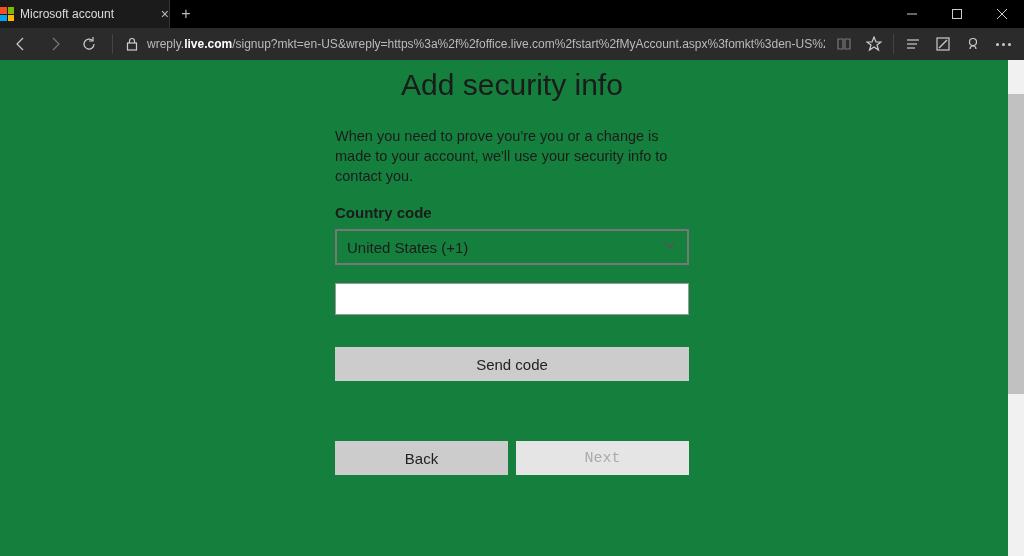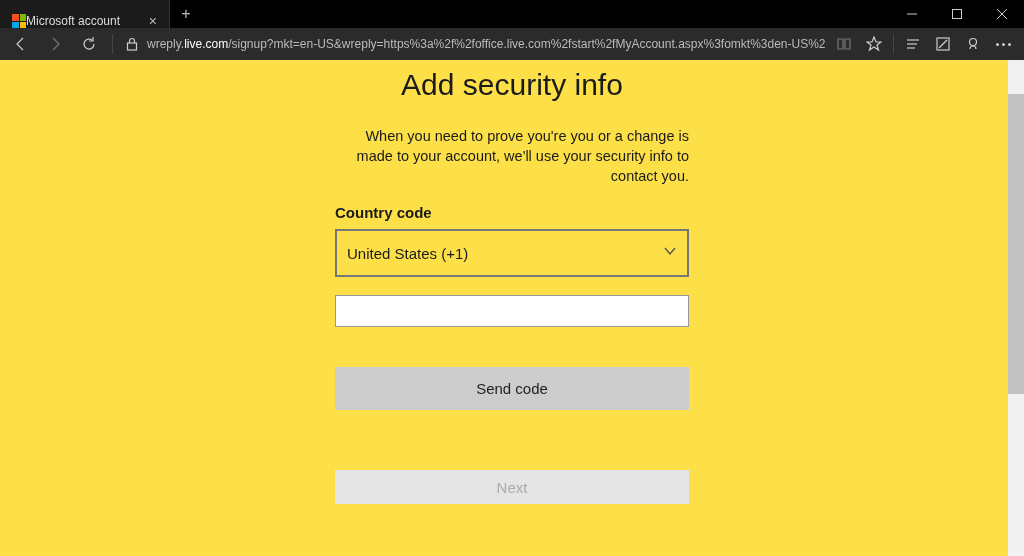--- a/index.html
+++ b/index.html
@@ -1,62 +1,62 @@
 <!DOCTYPE html>
 <html><head>
 <meta charset="utf-8">
 <style>
   * { margin: 0; padding: 0; box-sizing: border-box; }
   html, body { width: 1024px; height: 556px; overflow: hidden; font-family: "Segoe UI", Arial, sans-serif; background: #fff; }
   
   .titlebar { height: 28px; background: #000; display: flex; align-items: stretch; color: #fff; font-size: 12px; }
-  .tab { display: flex; align-items: flex-end; padding: 0 12px; background: #1b1b1b; min-width: 170px; border-right: 1px solid #333; }
+  .tab { display: flex; align-items: center; gap: 6px; padding: 0 0; background: #1b1b1b; min-width: 170px; border-right: 1px solid #333; }
   .ms-logo { width: 14px; height: 14px; display: grid; grid-template-columns: 1fr 1fr; grid-template-rows: 1fr 1fr; gap: 1px; }
   .ms-logo span:nth-child(1){background:#f25022;} .ms-logo span:nth-child(2){background:#7fba00;}
   .ms-logo span:nth-child(3){background:#00a4ef;} .ms-logo span:nth-child(4){background:#ffb900;}
   .tab-title { flex: 1; white-space: nowrap; overflow: hidden; text-overflow: ellipsis; color: #ddd; }
   .tab-close { color: #bbb; font-size: 14px; line-height: 1; cursor: pointer; }
   .newtab { width: 32px; display:flex; align-items:center; justify-content:center; color:#bbb; font-size:16px; cursor:pointer;}
   .titlebar-spacer { flex: 1; }
   .win-controls { display: flex; }
   .win-btn { width: 45px; display:flex; align-items:center; justify-content:center; color:#ccc; font-size:12px; cursor:pointer;}
   .win-btn svg { width: 10px; height: 10px; stroke: #ccc; stroke-width: 1; fill: none; }
 
   .toolbar { height: 32px; background: #2b2b2b; display: flex; align-items: center; color: #ccc; font-size: 12px; padding: 0 6px; gap: 4px; }
   .tool-btn { width: 30px; height: 32px; display:flex; align-items:center; justify-content:center; cursor:pointer; }
   .tool-btn svg { width: 16px; height: 16px; stroke: #ccc; stroke-width: 1.2; fill: none; }
   .tool-btn.dim svg { stroke: #777; }
   .sep { width:1px; height:20px; background:#444; margin:0 4px; }
   .lock { width: 22px; display:flex; align-items:center; justify-content:center; }
   .lock svg { width:12px; height:14px; stroke:#ccc; fill:none; stroke-width:1.2; }
   .url { flex:1; color:#bbb; font-size:12px; white-space:nowrap; overflow:hidden; }
-  .url .domain { color:#fff; }
+  .url .domain { color:#fff;font-weight:bold; }
   .right-icons { display:flex; align-items:center; }
   .right-icons .tool-btn svg { width:16px; height:16px; }
   .right-icons .dots { display:flex; gap:3px; }
   .right-icons .dots span { width:3px; height:3px; background:#ccc; border-radius:50%; }
 
   
-  .viewport { position: relative; height: calc(556px - 60px); background:#fde047; overflow:hidden;}
+  .viewport { position: relative; height: calc(556px - 60px); background:#15803d; overflow:hidden;}
   .scrollbar-track { position:absolute; right:0; top:0; bottom:0; width:16px; background:#f1f1f1; }
   .scrollbar-thumb { position:absolute; right:0; top:34px; width:16px; height:300px; background:#c1c1c1; }
 
   .content { width: 354px; margin: 0 auto; padding-top: 6px; color:#1b1b1b; }
   h1 { font-weight: 300; font-size: 30px; text-align: center; margin: 2px 0 24px 0; }
-  .para { font-size: 14.5px; line-height: 1.38; margin-bottom: 18px; text-align: right; }
+  .para { font-size: 14.5px; line-height: 1.38; margin-bottom: 18px; }
   .label { font-weight: 600; font-size: 15px; margin-bottom: 8px; }
-  .select-wrap { position: relative; border: 2px solid #777; height: 48px; display:flex; align-items:center; padding:0 10px; margin-bottom: 18px; cursor:pointer; }
+  .select-wrap { position: relative; border: 2px solid #777; height: 36px; display:flex; align-items:center; padding:0 10px; margin-bottom: 18px; cursor:pointer; }
   .select-wrap .val { font-size: 15px; }
   .select-wrap .chev { position:absolute; right:10px; top:50%; transform:translateY(-50%); }
   .select-wrap .chev svg { width:14px; height:14px; stroke:#555; fill:none; stroke-width:1.4;}
   .text-input { width:100%; height:32px; border:1px solid #999; padding:0 8px; font-size:14px; background:#fff; }
-  .send-btn { margin-top: 40px; width:100%; height:43px; background:#ccc; border:none; font-size:15px; color:#222; cursor:pointer; }
+  .send-btn { margin-top: 32px; width:100%; height:34px; background:#ccc; border:none; font-size:15px; color:#222; cursor:pointer; }
   .nav-row { display:flex; gap:8px; margin-top: 60px; }
   .nav-btn { flex:1; height:34px; border:none; background:#ccc; font-size:15px; color:#222; cursor:pointer; }
-  .nav-btn.disabled { background:#e5e5e5; color:#aaa; cursor:default; }
+  .nav-btn.disabled { background:#e5e5e5; color:#aaa; cursor:default;font-family:Liberation Mono, monospace; }
 </style>
 </head>
 <body>
 
 <div class="titlebar">
   <div class="tab">
     <div class="ms-logo">
         <span></span>
         <span></span>
         <span></span>
@@ -169,18 +169,19 @@
       <span class="chev"><svg viewBox="0 0 14 14">
             <polyline points="2,4 7,10 12,4"></polyline>
           </svg></span>
     </div>
 
     <input class="text-input" value="" style="">
 
     <button class="send-btn">Send code</button>
 
     <div class="nav-row">
+      <button class="nav-btn">Back</button>
       <button class="nav-btn disabled">Next</button>
     </div>
 
     
   </div>
 </div>
 
 </body></html>

